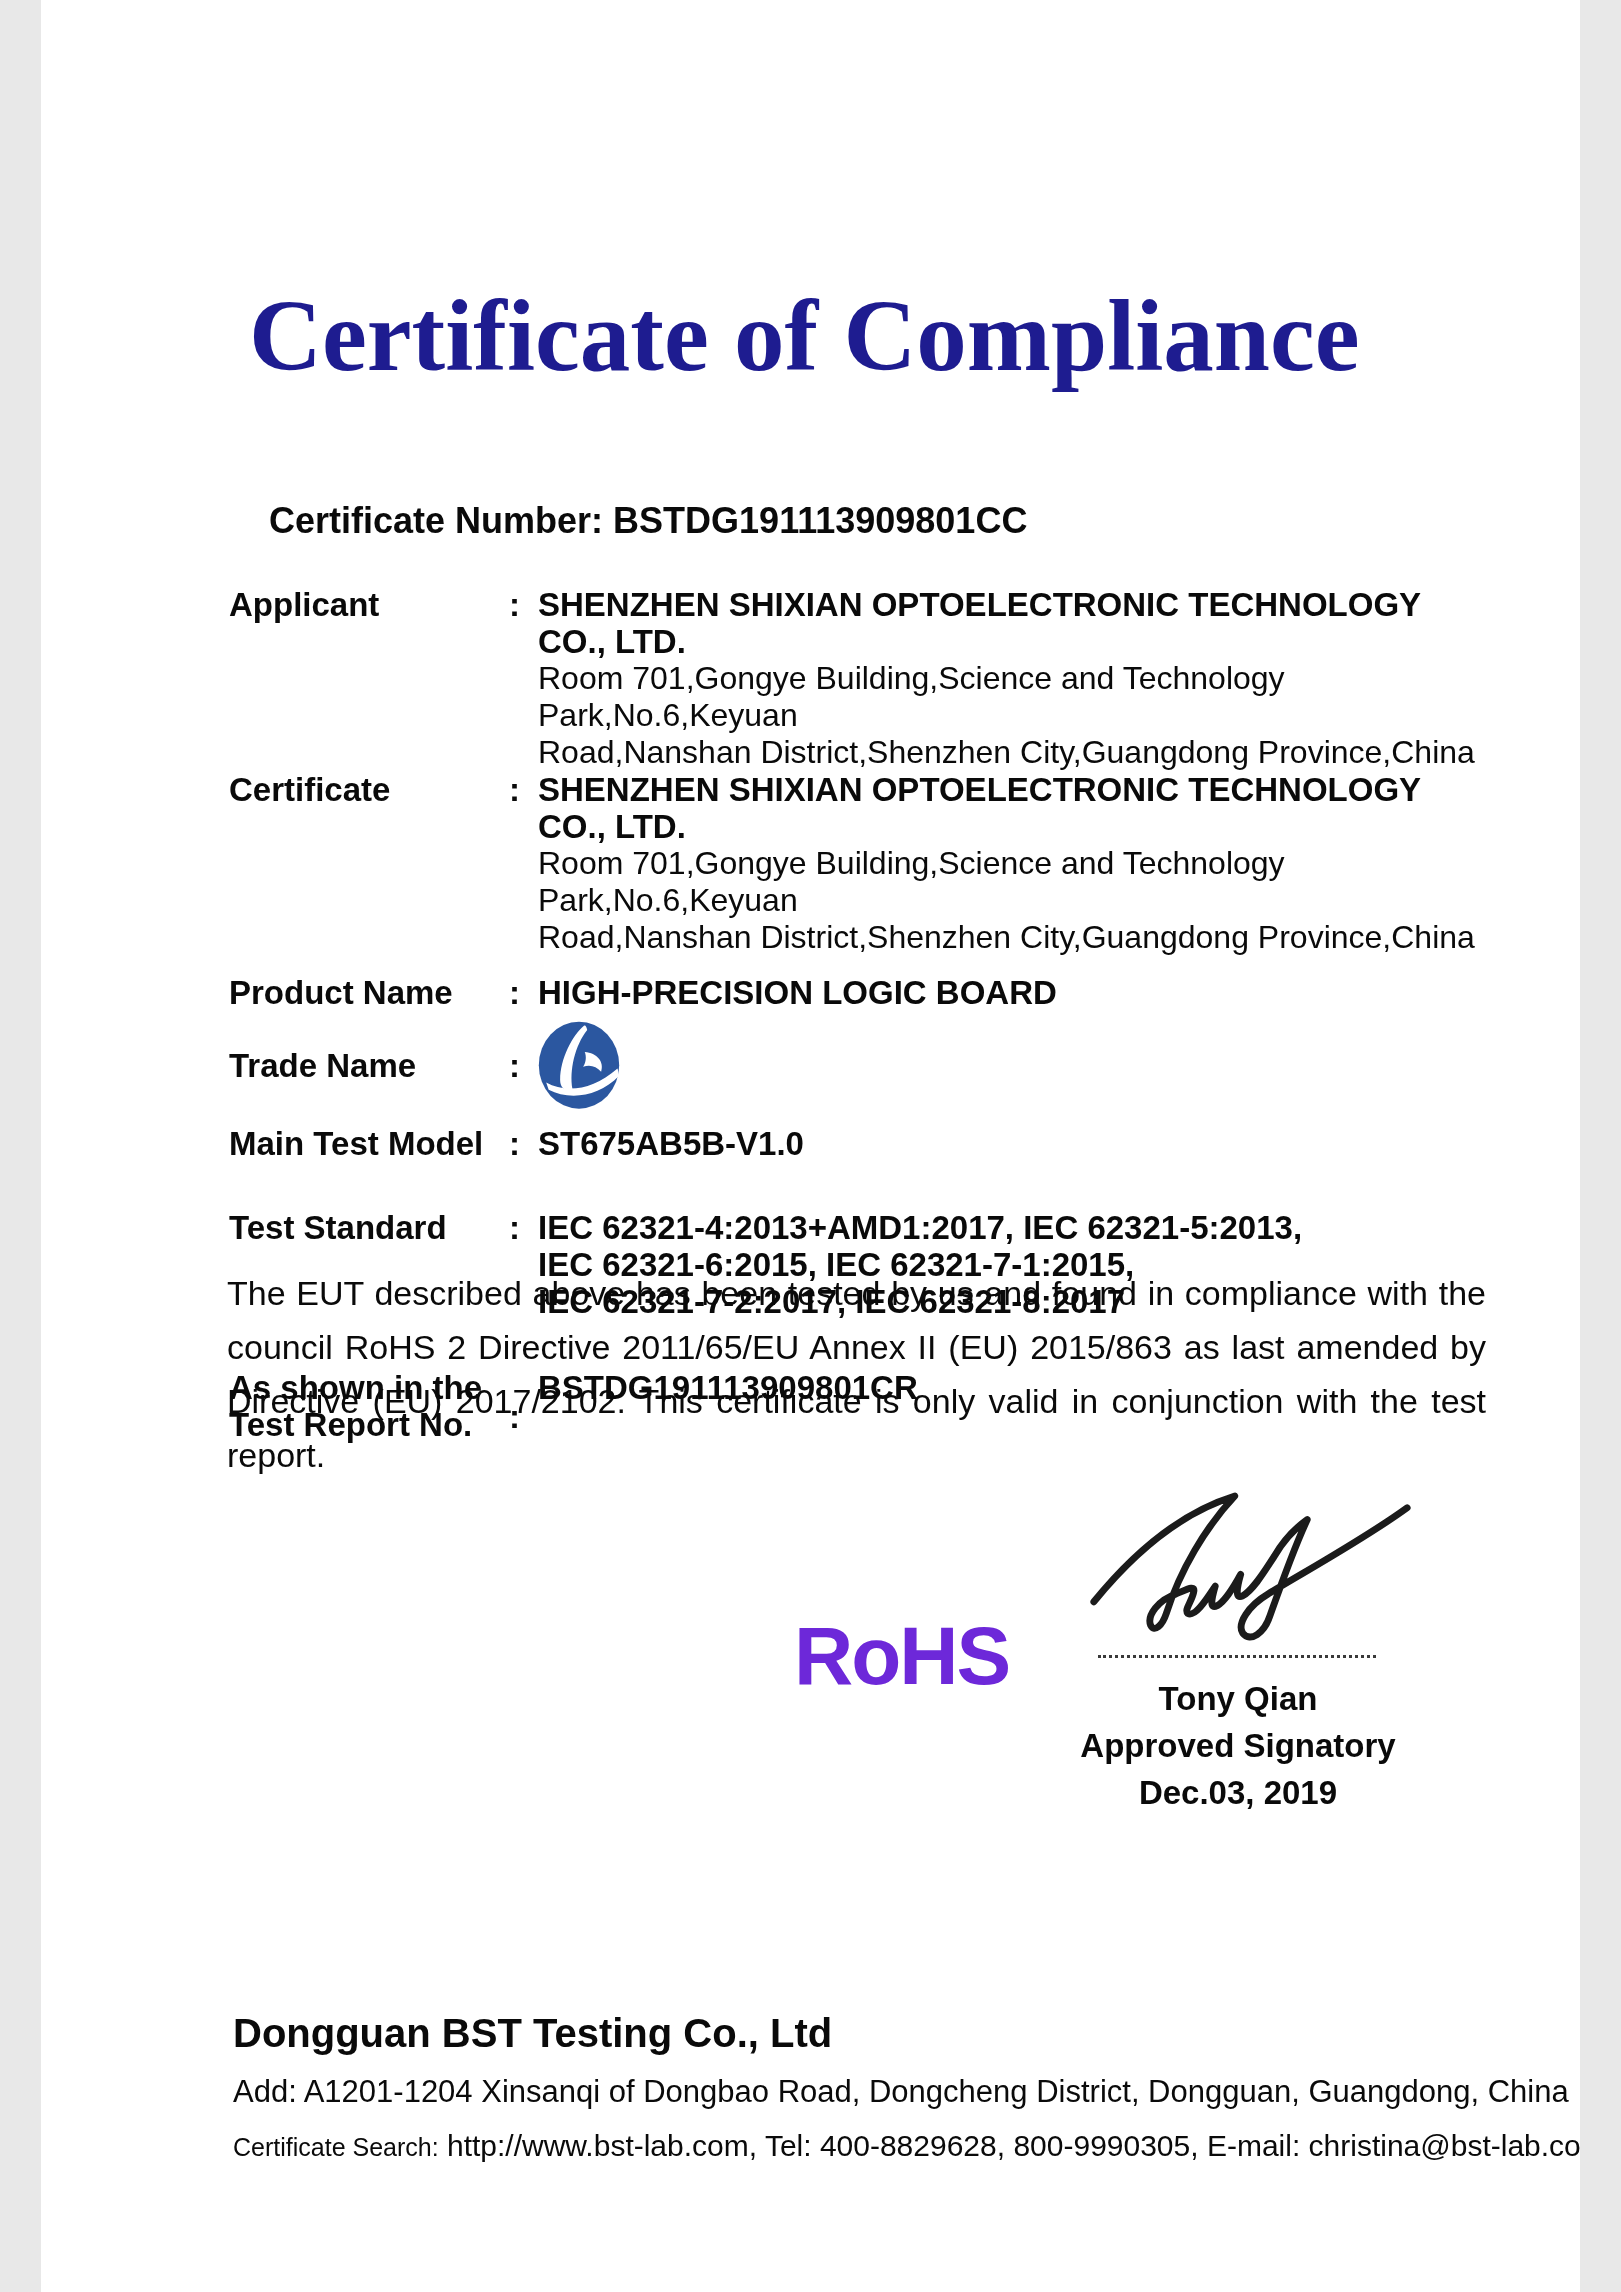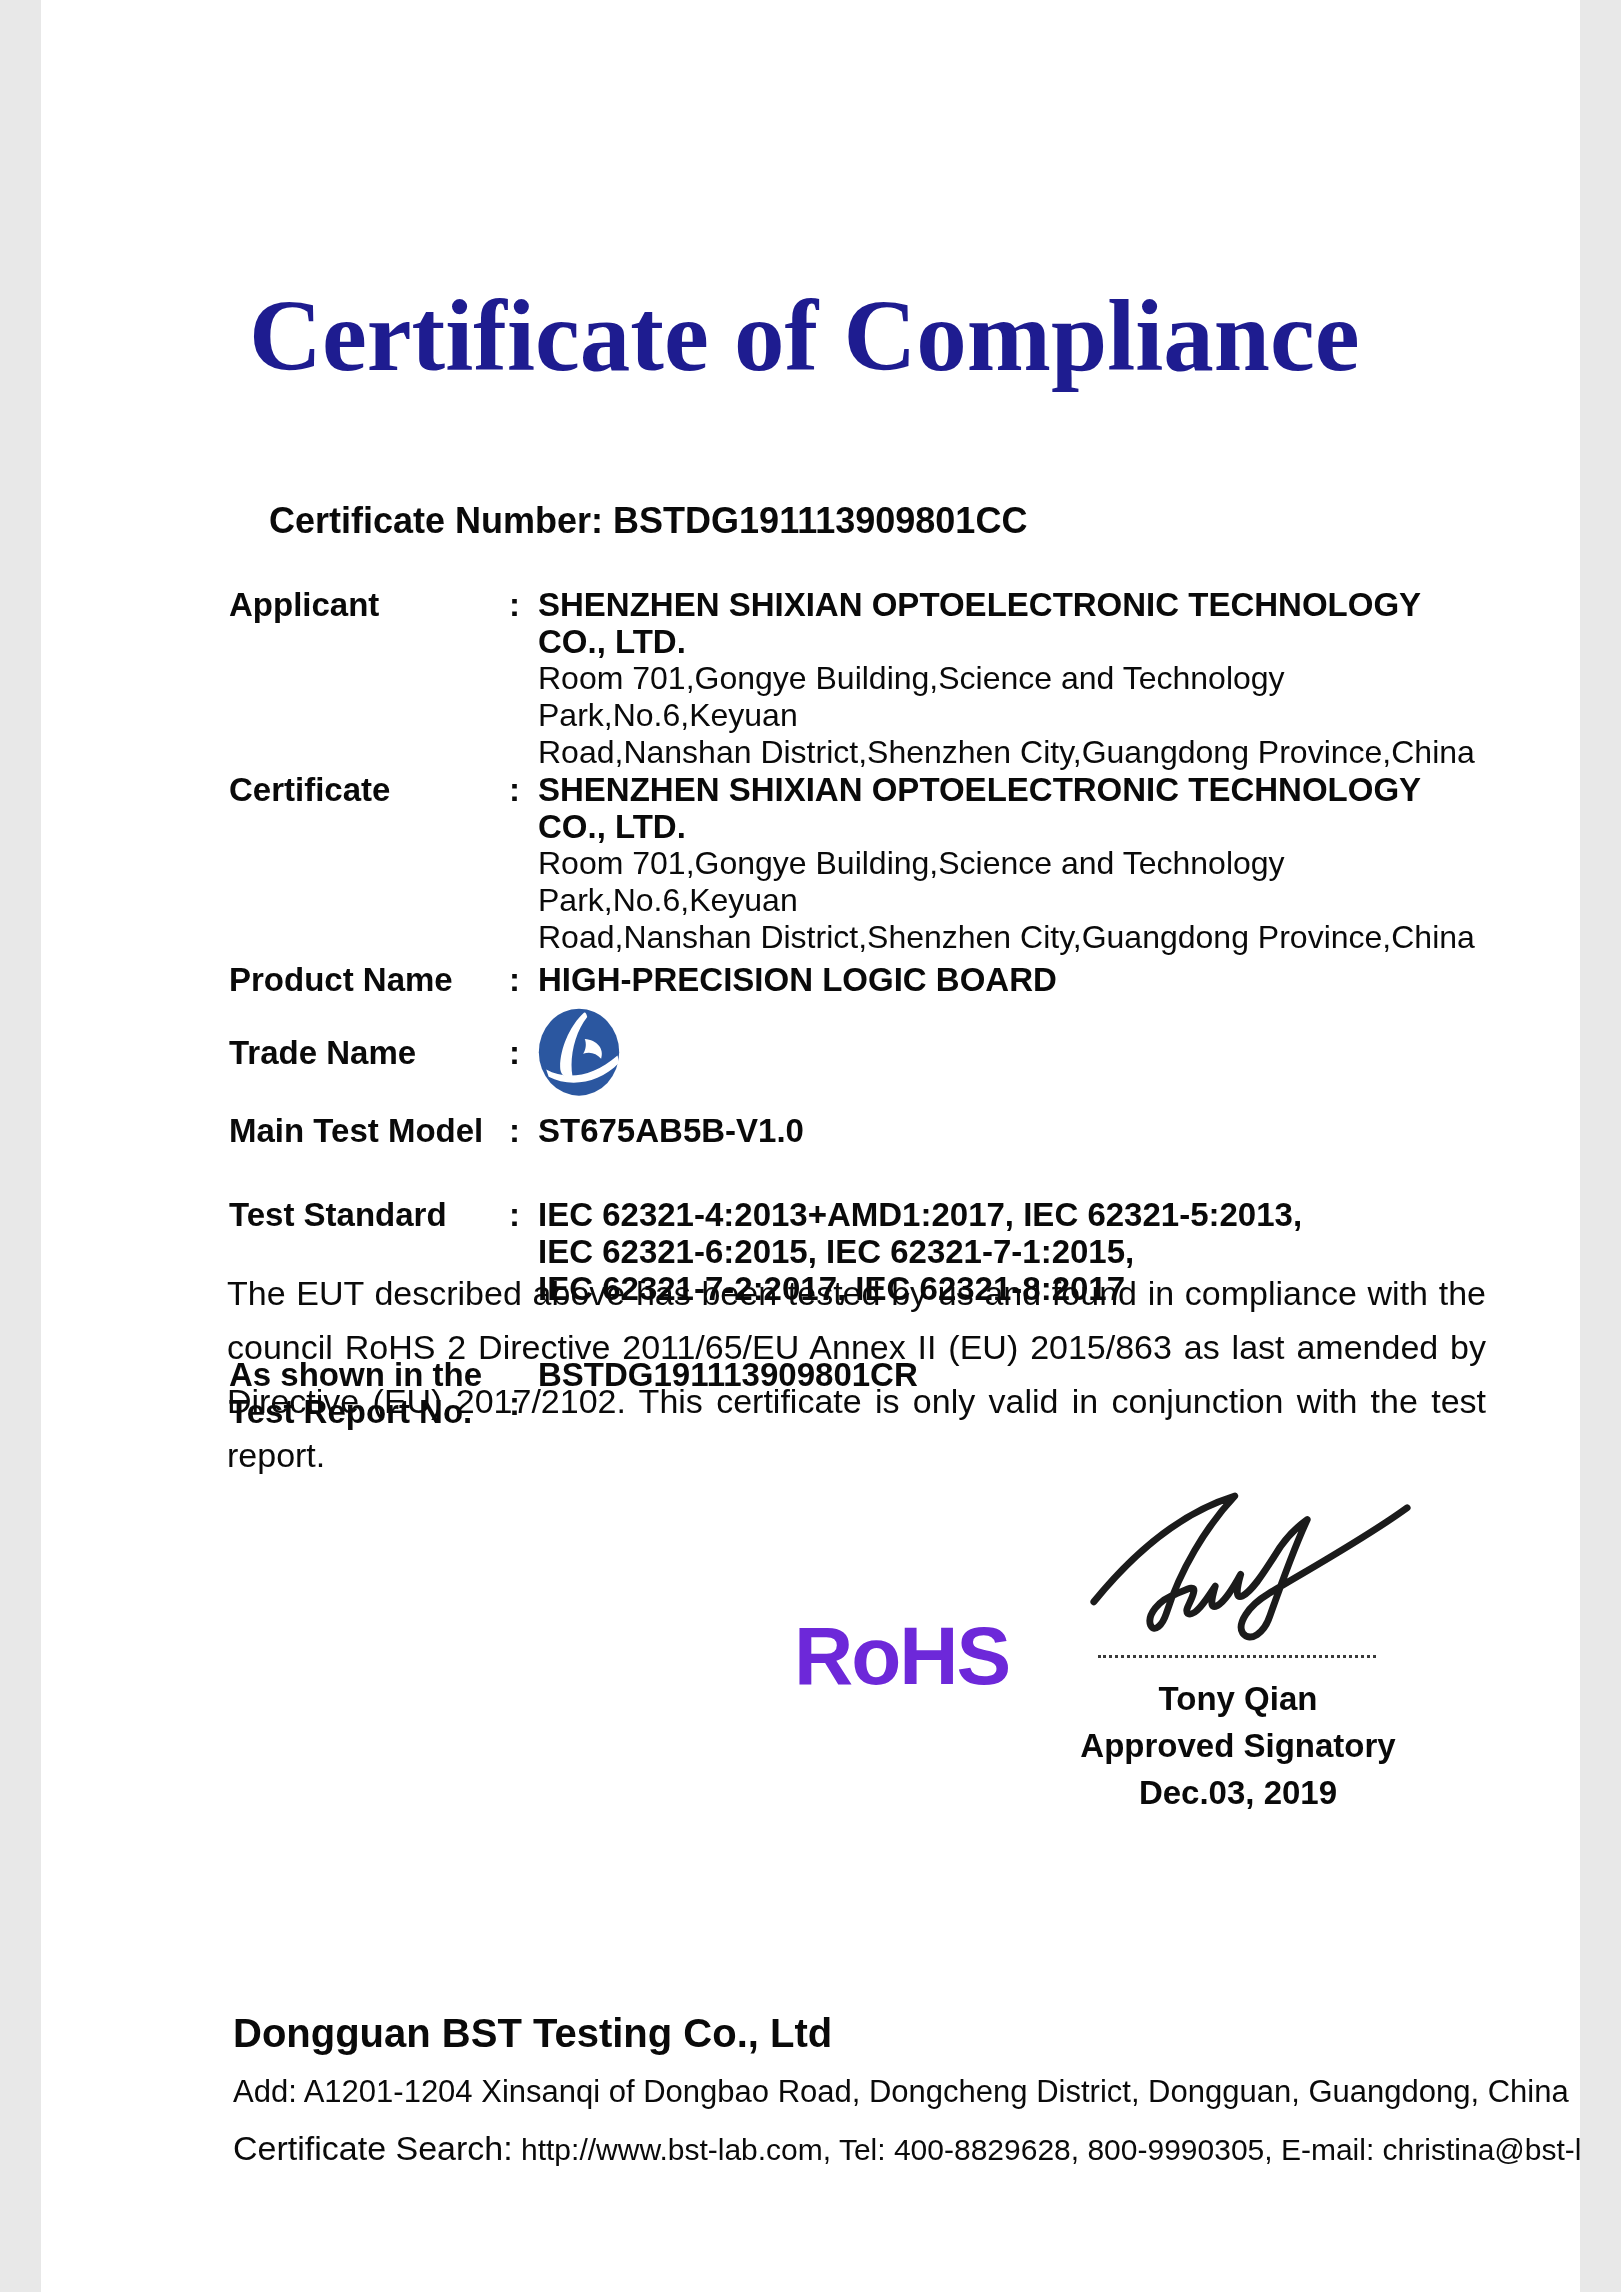--- a/index.html
+++ b/index.html
@@ -22,21 +22,21 @@
   .certnum{
     position:absolute;left:228px;top:500px;
     font-size:36px;font-weight:bold;white-space:nowrap;
   }
   .fields{position:absolute;left:188px;top:586px;width:1264px;}
   .frow{display:grid;grid-template-columns:280px 29px 1fr;align-items:start;}
   .lbl{font-weight:bold;font-size:33px;line-height:37px;}
   .colon{font-weight:bold;font-size:33px;line-height:37px;}
   .val-b{font-weight:bold;font-size:33px;line-height:37px;}
   .val-r{font-weight:normal;font-size:32px;line-height:37px;}
-  .mt-prod{margin-top:5px;}
+  .mt-prod{margin-top:18px;}
   .mt-trade{margin-top:7.8px;}
   .mt-model{margin-top:11.8px;}
   .mt-std{margin-top:47px;}
   .mt-rep{margin-top:49px;}
   .trade-row{align-items:center;}
   .logo-wrap{width:82px;height:94px;}
   .rep-colon{margin-top:29px;}
   .statement{
     position:absolute;left:186px;top:1266px;width:1259px;
     font-size:34px;line-height:54px;text-align:justify;
@@ -50,21 +50,21 @@
   .dotline{
     position:absolute;left:1057px;top:1635px;width:278px;height:19.6px;
     border-bottom:3.9px dotted #3a3a3a;
   }
   .sig-name{position:absolute;left:1037px;top:1680px;width:320px;text-align:center;font-size:33px;font-weight:bold;}
   .sig-role{position:absolute;left:1037px;top:1727px;width:320px;text-align:center;font-size:33px;font-weight:bold;}
   .sig-date{position:absolute;left:1037px;top:1774px;width:320px;text-align:center;font-size:33px;font-weight:bold;}
   .foot-co{position:absolute;left:192px;top:2011px;font-size:40px;font-weight:bold;white-space:nowrap;}
   .foot-addr{position:absolute;left:192px;top:2074px;font-size:31px;white-space:nowrap;}
   .foot-search{position:absolute;left:192px;top:2129px;font-size:30px;white-space:nowrap;}
-  .foot-search .slabel{font-size:34px;}
+  .foot-search .slabel{font-size:25px;}
 </style>
 </head>
 <body>
 
 <div class="page">
 
   <div class="title">Certificate of Compliance</div>
 
   <div class="certnum"><span>Certificate Number:</span>&nbsp;<span>BSTDG191113909801CC</span></div>
 

